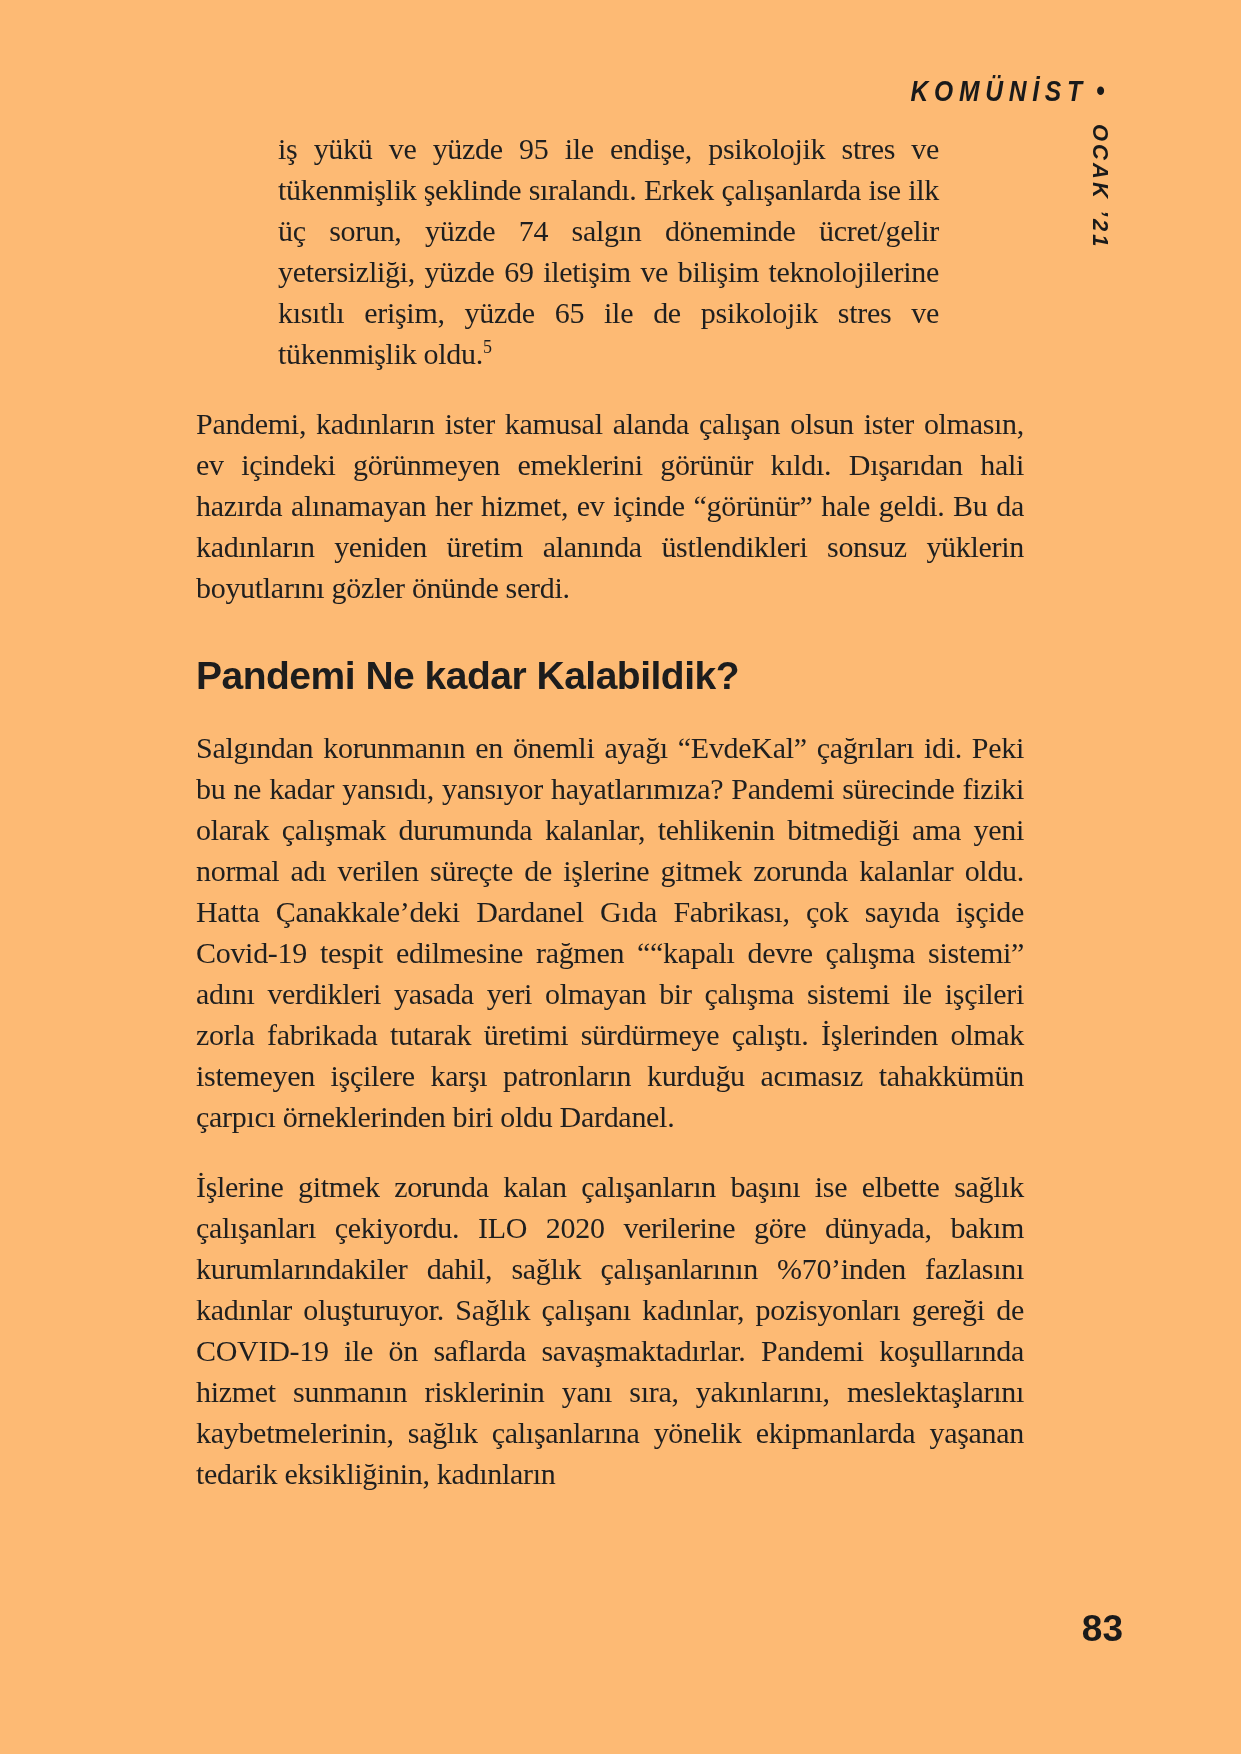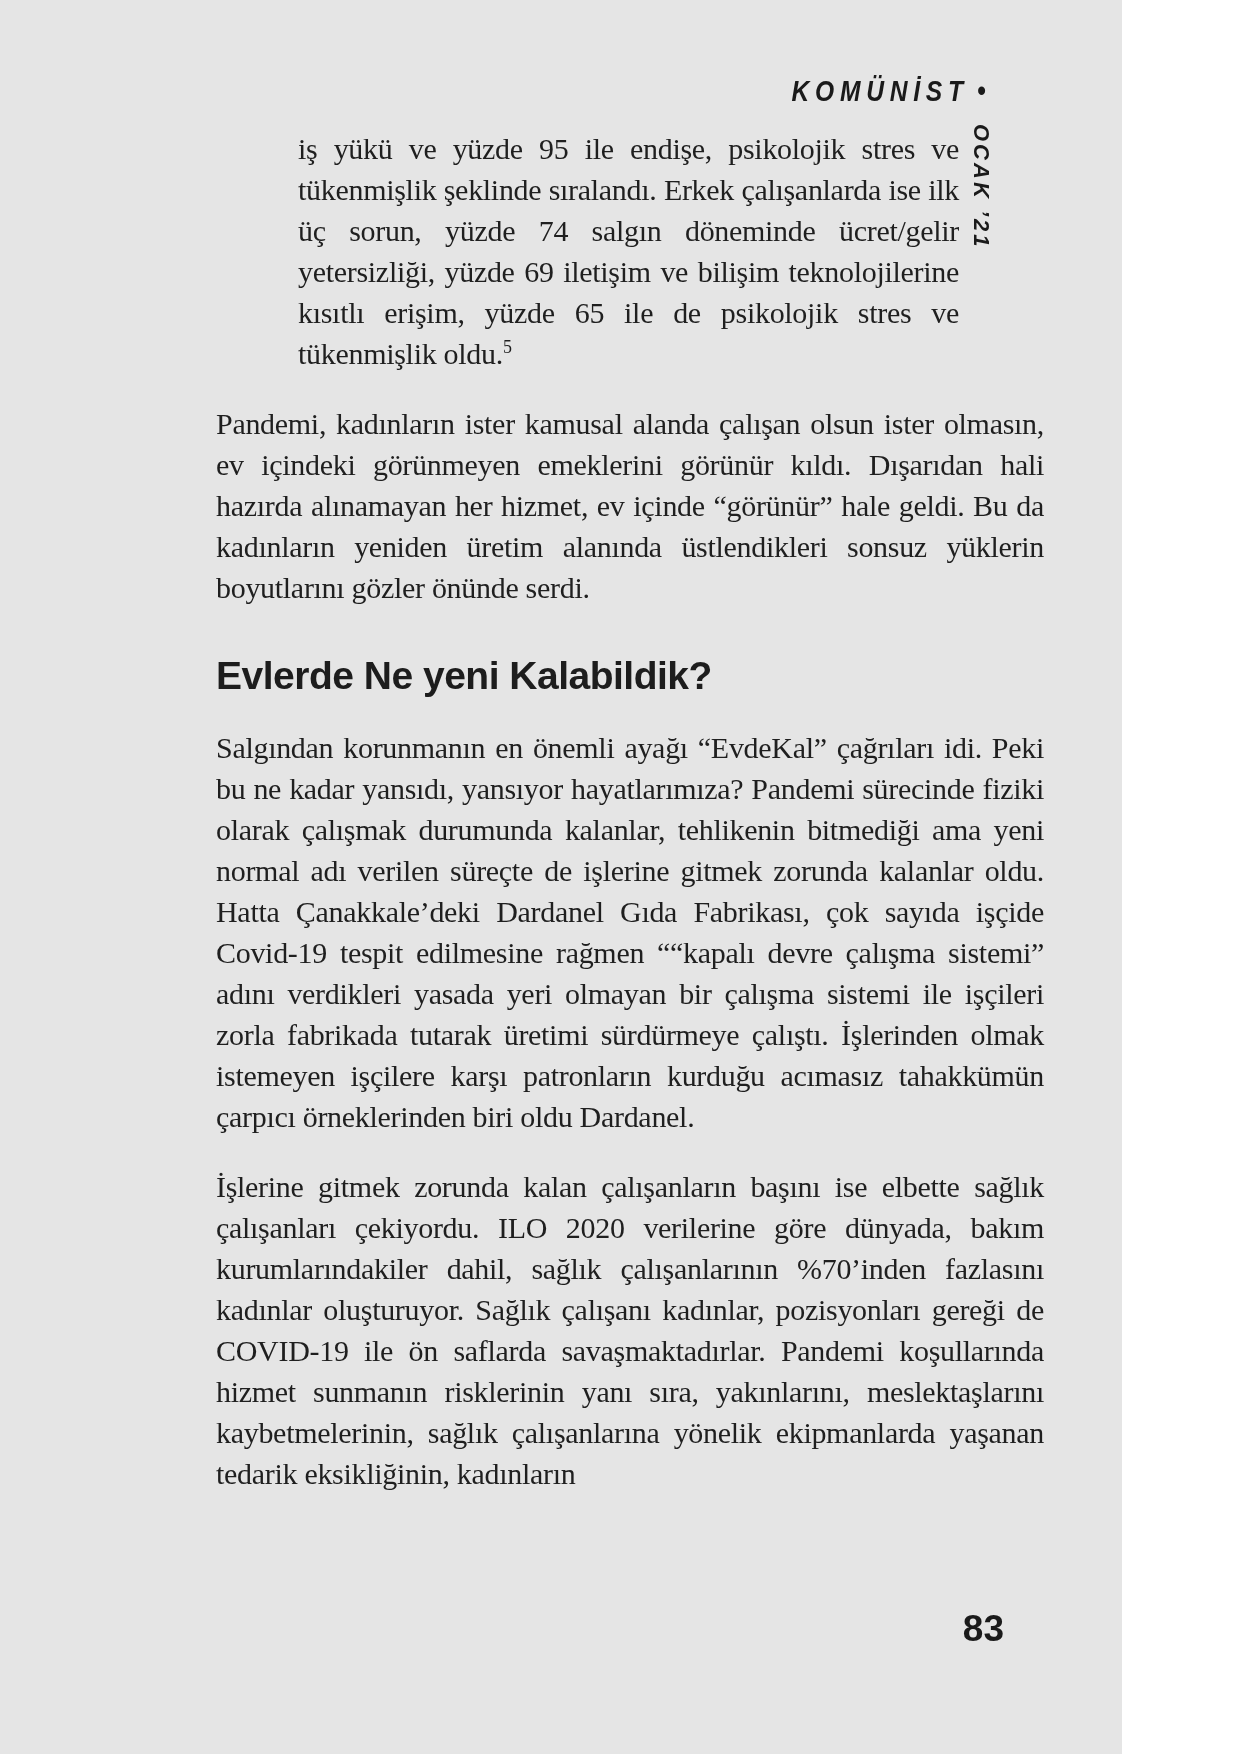--- a/index.html
+++ b/index.html
@@ -2,23 +2,23 @@
 <html lang="tr"><head>
 <meta charset="utf-8">
 <style>
   html, body {
     margin: 0;
     padding: 0;
     background: #ffffff;
   }
   .page {
     position: relative;
-    width: 1122px;
+    width: 1241px;
     height: 1754px;
-    background: #e5e5e5;
+    background: #fdba74;
     overflow: hidden;
     font-family: "Liberation Serif", "DejaVu Serif", serif;
     color: #1f1f1f;
   }
 
   
   .masthead {
     position: absolute;
     top: 74px;
     right: 136px;
@@ -49,21 +49,21 @@
     font-style: italic;
     font-size: 22px;
     letter-spacing: 3px;
     color: #1a1a1a;
     white-space: nowrap;
   }
 
   
   .content {
     position: absolute;
-    left: 216px;
+    left: 196px;
     top: 128px;
     width: 828px;
     font-size: 30px;
     line-height: 41px;
     letter-spacing: -0.3px;
     text-align: justify;
   }
   .content blockquote {
     margin: 0 85px 0 82px;
     padding: 0;
@@ -132,21 +132,21 @@
   </div>
 
   <div class="issue">OCAK ’21</div>
 
   <main class="content">
 
     <blockquote><span>iş yükü ve yüzde 95 ile endişe, psikolojik stres ve tükenmişlik şeklinde sıralandı. Erkek çalışanlarda ise ilk üç sorun, yüzde 74 salgın döneminde ücret/gelir yetersizliği, yüzde 69 iletişim ve bilişim teknolojilerine kısıtlı erişim, yüzde 65 ile de psikolojik stres ve tükenmişlik oldu.</span><sup class="fn-ref">5</sup></blockquote>
 
     <p>Pandemi, kadınların ister kamusal alanda çalışan olsun ister olmasın, ev içindeki görünmeyen emeklerini görünür kıldı. Dışarıdan hali hazırda alınamayan her hizmet, ev içinde “görünür” hale geldi. Bu da kadınların yeniden üretim alanında üstlendikleri sonsuz yüklerin boyutlarını gözler önünde serdi.</p>
 
-    <h2>Evlerde Ne yeni Kalabildik?</h2>
+    <h2>Pandemi Ne kadar Kalabildik?</h2>
 
     <p>Salgından korunmanın en önemli ayağı “EvdeKal” çağrıları idi. Peki bu ne kadar yansıdı, yansıyor hayatlarımıza? Pandemi sürecinde fiziki olarak çalışmak durumunda kalanlar, tehlikenin bitmediği ama yeni normal adı verilen süreçte de işlerine gitmek zorunda kalanlar oldu. Hatta Çanakkale’deki Dardanel Gıda Fabrikası, çok sayıda işçide Covid-19 tespit edilmesine rağmen ““kapalı devre çalışma sistemi” adını verdikleri yasada yeri olmayan bir çalışma sistemi ile işçileri zorla fabrikada tutarak üretimi sürdürmeye çalıştı. İşlerinden olmak istemeyen işçilere karşı patronların kurduğu acımasız tahakkümün çarpıcı örneklerinden biri oldu Dardanel.</p>
 
     <p>İşlerine gitmek zorunda kalan çalışanların başını ise elbette sağlık çalışanları çekiyordu. ILO 2020 verilerine göre dünyada, bakım kurumlarındakiler dahil, sağlık çalışanlarının %70’inden fazlasını kadınlar oluşturuyor. Sağlık çalışanı kadınlar, pozisyonları gereği de COVID-19 ile ön saflarda savaşmaktadırlar. Pandemi koşullarında hizmet sunmanın risklerinin yanı sıra, yakınlarını, meslektaşlarını kaybetmelerinin, sağlık çalışanlarına yönelik ekipmanlarda yaşanan tedarik eksikliğinin, kadınların</p>
 
   </main>
 
 
   <div class="pageno">83</div>
 

